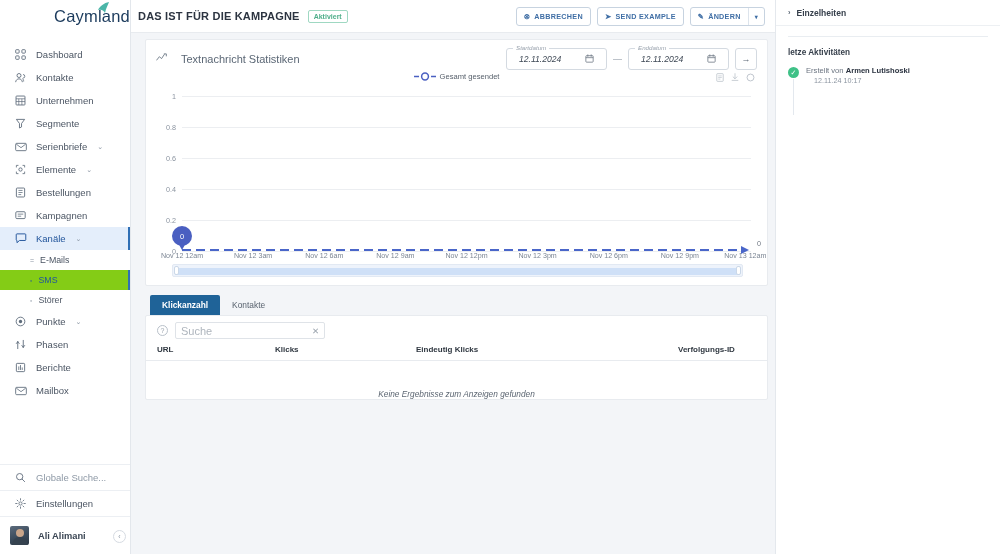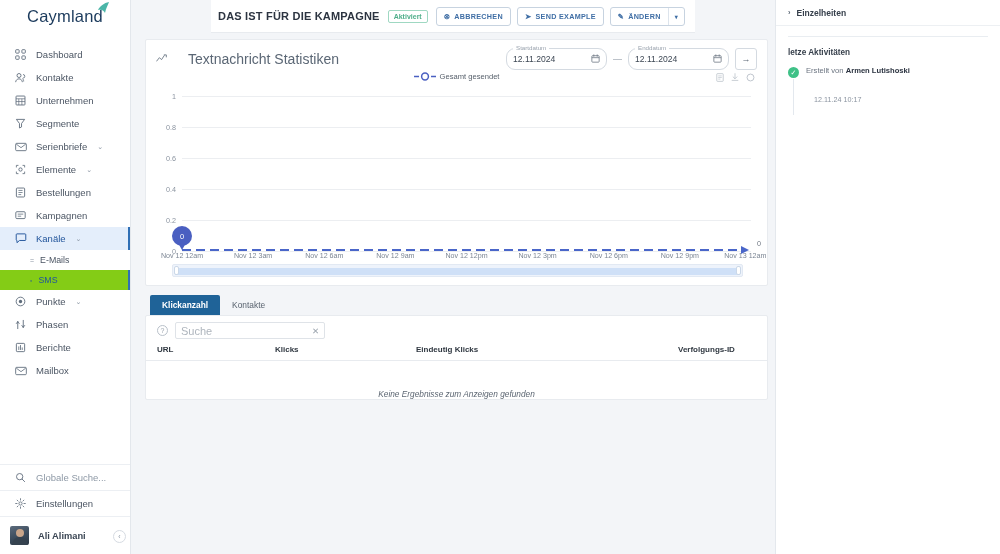--- a/index.html
+++ b/index.html
@@ -15,21 +15,21 @@
 
   
   .sidebar {
     width: 131px; height: 554px;
     background: #ffffff;
     border-right: 1px solid #e3e7ec;
     display: flex; flex-direction: column;
     position: relative;
   }
   .logo-wrap {
-    height: 33px; display: flex; align-items: center; justify-content: center;
+    height: 33px; display: flex; align-items: center; justify-content: flex-end;
     position: relative;
   }
   .logo-text {
     font-size: 16.5px; letter-spacing: .2px;
     color: #1b3a5c; font-weight: 400;
   }
   .logo-leaf {
     position: absolute; right: 20px; top: 2px; width: 14px; height: 12px;
   }
   .nav { margin-top: 10px; flex: 0 0 auto; }
@@ -94,21 +94,21 @@
   .sb-user .uname { font-size: 9.3px; font-weight: bold; color: #3b4654; }
   .collapse-btn {
     position: absolute; right: 4px; bottom: 11px;
     width: 13px; height: 13px; border-radius: 50%;
     border: 1px solid #d6dbe2; background: #fff;
     display: flex; align-items: center; justify-content: center;
     font-size: 7px; color: #8e99a6; cursor: pointer;
   }
 
   
-  .main { flex: 1 1 auto; display: flex; flex-direction: column; background: #f3f5f8; align-items: center; }
+  .main { flex: 1 1 auto; display: flex; flex-direction: column; background: #f3f5f8; }
   .topbar {
     height: 33px; background: #fff; display: flex; align-items: center;
     padding: 0 10px 0 7px; gap: 8px;
     border-bottom: 1px solid #e8ebef;
   }
   .page-title {
     font-size: 11px; font-weight: bold; color: #2c3441; letter-spacing: .2px;
     text-transform: uppercase;
   }
   .badge {
@@ -137,28 +137,28 @@
   .btn-split .seg.caret { border-left: 1px solid #dde4ec; padding: 0 6px; font-size: 6px; }
 
   .content { flex: 1 1 auto; display: flex; overflow: hidden; }
   .content-left { width: 644px; padding: 6px 7px 0 14px; }
   .panel { background: #fff; border: 1px solid #e8ebef; border-radius: 2px; }
 
   
   .chart-card { padding: 6px 10px 8px; }
   .chart-head { display: flex; align-items: center; height: 26px; }
   .chart-title {
-    display: flex; align-items: center; gap: 21px;
-    font-size: 14px; color: #5b6775;
+    display: flex; align-items: center; gap: 14px;
+    font-size: 11px; color: #5b6775;
   }
   .date-group { margin-left: auto; display: flex; align-items: center; gap: 6px; }
   .date-field {
     position: relative; width: 101px; height: 22px;
-    border: 1px solid #d4dae1; border-radius: 9px; background: #fff;
-    display: flex; align-items: center; padding: 0 6px;
+    border: 1px solid #d4dae1; border-radius: 3px; background: #fff;
+    display: flex; align-items: center; padding: 0 12px; font-style: italic;
   }
   .date-field .flabel {
     position: absolute; top: -5px; left: 6px; background: #fff;
     padding: 0 3px; font-size: 6.2px; color: #9aa3ae;
   }
   .date-field .fval { font-size: 8.6px; color: #3d4754; }
   .date-field .cal { margin-left: auto; font-size: 9px; color: #6c7783; }
   .date-dash { color: #9aa3ae; font-size: 9px; }
   .go-btn {
     width: 22px; height: 22px; border: 1px solid #d4dae1; border-radius: 3px;
@@ -297,21 +297,21 @@
     width: 11px; height: 11px; border-radius: 50%;
     background: #3fc187; color: #fff; flex: 0 0 11px;
     display: flex; align-items: center; justify-content: center;
     font-size: 7px; margin-top: 1px;
   }
   .act-line {
     position: absolute; left: 5px; top: 13px; width: 1px; height: 36px; background: #e3e8ee;
   }
   .act-text { font-size: 7.6px; color: #6b7480; }
   .act-text b { color: #2b3340; }
-  .act-time { font-size: 7.2px; color: #8b94a0; margin-top: 20px; margin-left: 8px; }
+  .act-time { font-size: 7.2px; color: #8b94a0; margin-top: 1px; margin-left: 8px; }
 </style>
 </head>
 <body>
 
 <div class="app">
 
   <aside class="sidebar">
     <div class="logo-wrap">
       <span class="logo-text">Caymland</span>
       <svg class="logo-leaf" viewBox="0 0 14 12">
@@ -414,20 +414,24 @@
         <span class="caret">⌄</span>
       </div>
 
       <div class="nav-sub">
         <span class="dot">=</span>
         <span>E-Mails</span>
       </div>
       <div class="nav-sub active">
         <span class="dot">▫</span>
         <span>SMS</span>
+      </div>
+      <div class="nav-sub">
+        <span class="dot">▫</span>
+        <span>Störer</span>
       </div>
 
       <div class="nav-item">
         <span class="ico">
           <svg width="11" height="11" viewBox="0 0 16 16">
               <circle cx="8" cy="8" r="6.3" fill="none" stroke="currentColor" stroke-width="1.3"></circle>
               <circle cx="8" cy="8" r="2.4" fill="currentColor"></circle>
             </svg>
         </span>
         <span class="lbl">Punkte</span>

